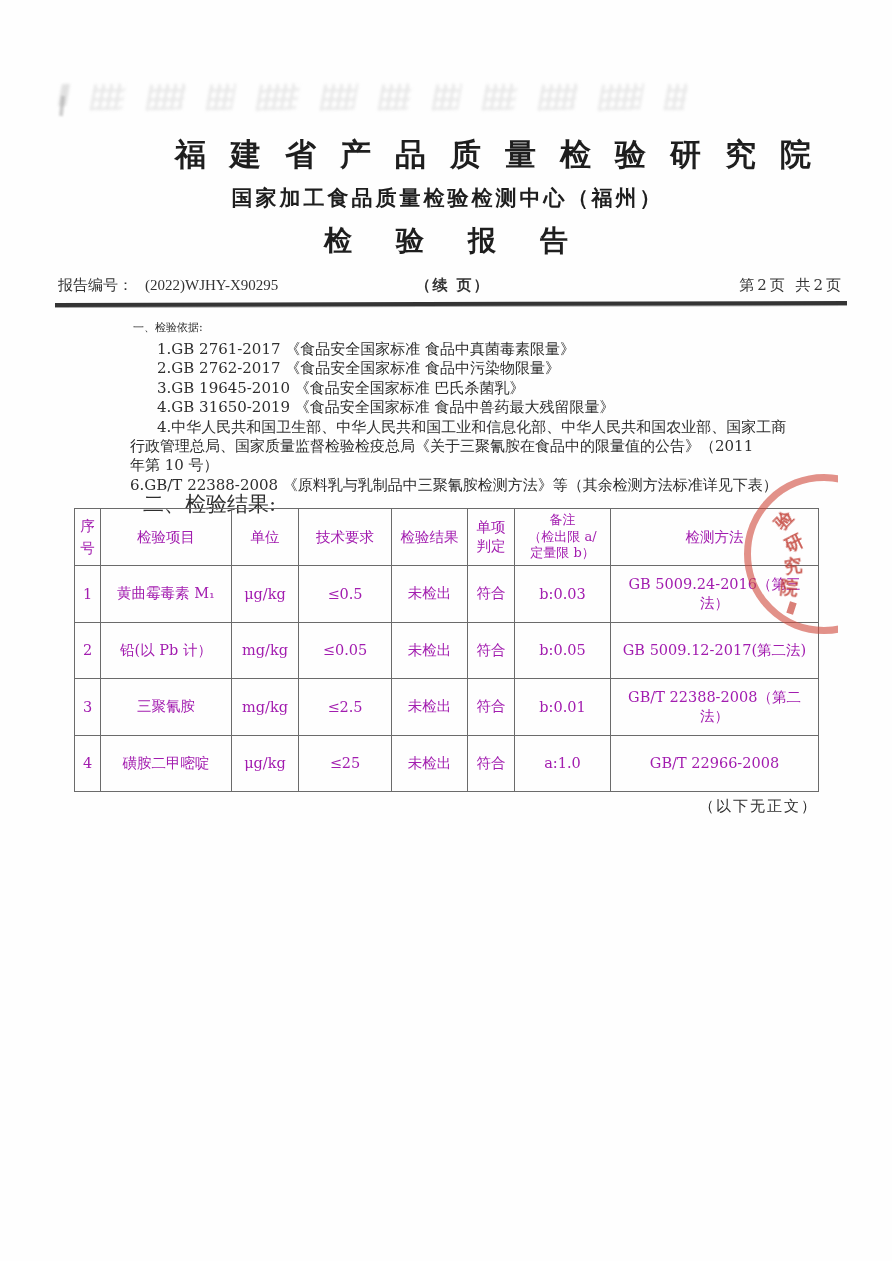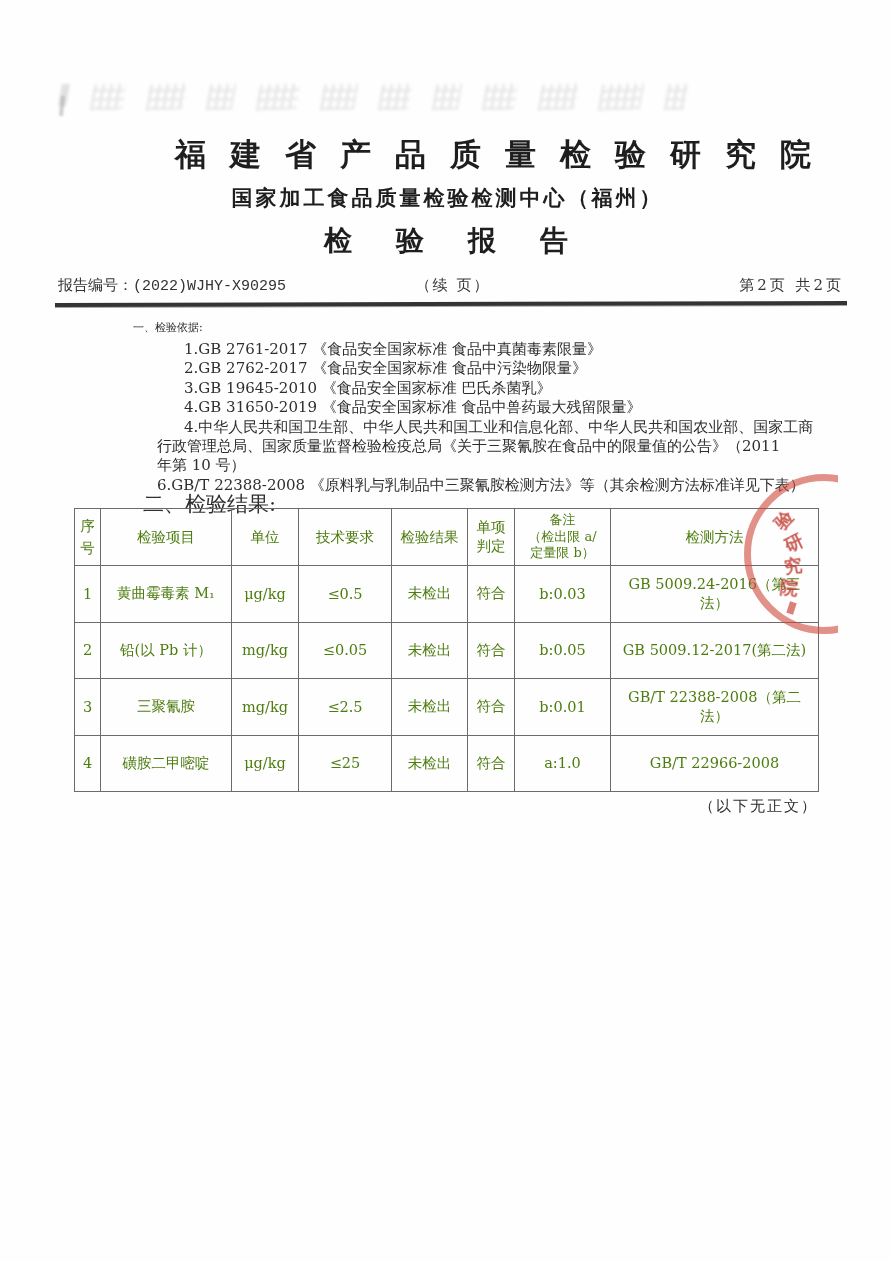--- a/index.html
+++ b/index.html
@@ -30,37 +30,37 @@
 
   
   .title{position:absolute;left:0;width:100%;text-align:center;font-weight:bold;color:#1e1e1e;white-space:nowrap;}
   .title-org{top:134px;font-size:31px;letter-spacing:24px;text-indent:24px;padding-left:47px;}
   .title-sub{top:184px;font-size:21px;letter-spacing:3px;text-indent:3px;}
   .title-report{top:222px;font-size:28px;letter-spacing:44px;text-indent:44px;}
 
   
   .report-line{position:absolute;top:276px;left:58px;width:790px;font-size:15px;color:#333;}
   .report-line .left{position:absolute;left:0;top:0;white-space:nowrap;}
-  .report-line .left .no{font-family:Liberation Mono, monospace;}
-  .report-line .mid{position:absolute;left:0;width:100%;text-align:center;top:0;letter-spacing:2px;}
+  .report-line .left .no{margin-left:12px;font-family:Liberation Serif, serif;}
+  .report-line .mid{position:absolute;left:0;width:100%;text-align:center;top:0;letter-spacing:2px;font-weight:bold;}
   .report-line .right{position:absolute;right:4px;top:0;letter-spacing:3px;white-space:nowrap;}
   .thick-rule{position:absolute;top:302px;left:55px;width:792px;height:4px;background:#343434;
     transform:rotate(-0.15deg);box-shadow:0 1px 0 rgba(90,90,90,.55);}
 
   
   .basis-heading{position:absolute;top:320px;left:133px;font-size:11px;color:#2e2e2e;}
   .basis-lines{position:absolute;top:340px;left:130px;width:700px;font-size:15px;
     line-height:19.4px;color:#2e2e2e;}
-  .basis-line{white-space:nowrap;margin-left:27px;}
+  .basis-line{white-space:nowrap;}
   .basis-line.num{padding-left:27px;}
   .results-heading{position:absolute;top:490px;left:143px;font-size:21px;color:#2e2e2e;}
 
   
   table.results{position:absolute;top:508px;left:74px;width:744px;border-collapse:collapse;
-    table-layout:fixed;font-size:14.5px;color:#4d7c0f;}
+    table-layout:fixed;font-size:14.5px;color:#a21caf;}
   table.results th,table.results td{border:1px solid #6b6b6b;text-align:center;
     vertical-align:middle;padding:2px 3px;font-weight:normal;}
   table.results thead tr{height:57px;}
   table.results tbody tr{height:56.5px;}
   th.h-no{word-break:break-all;line-height:1.55;padding:0;}
   th.h-judg{line-height:1.3;}
   td.c-item,td.c-method{text-align:left;padding-left:9px;}
   .remark-hdr{font-size:13px;line-height:1.28;}
   .end-note{position:absolute;top:797px;left:74px;width:744px;text-align:right;
     font-size:15px;letter-spacing:2px;color:#2e2e2e;}

